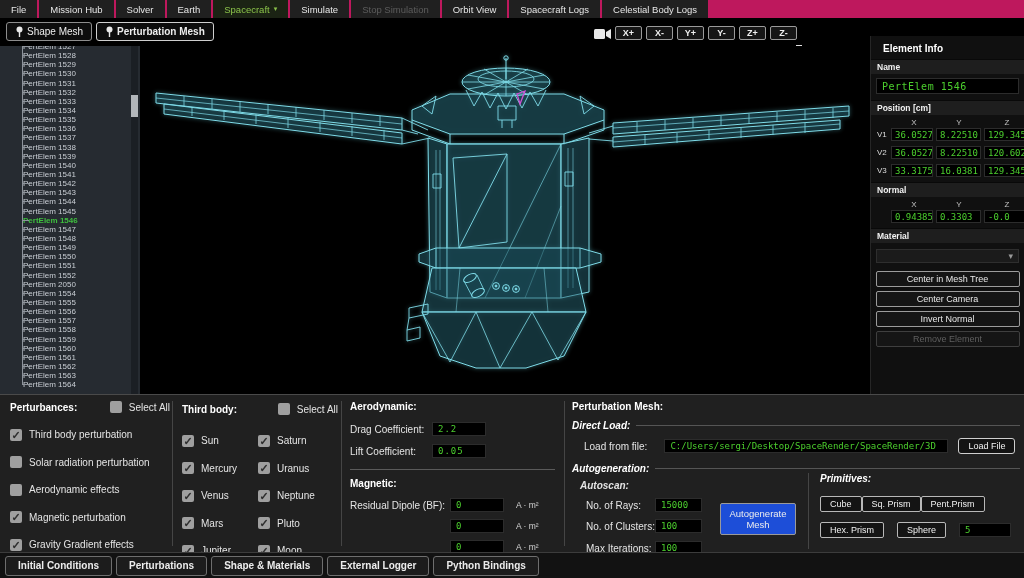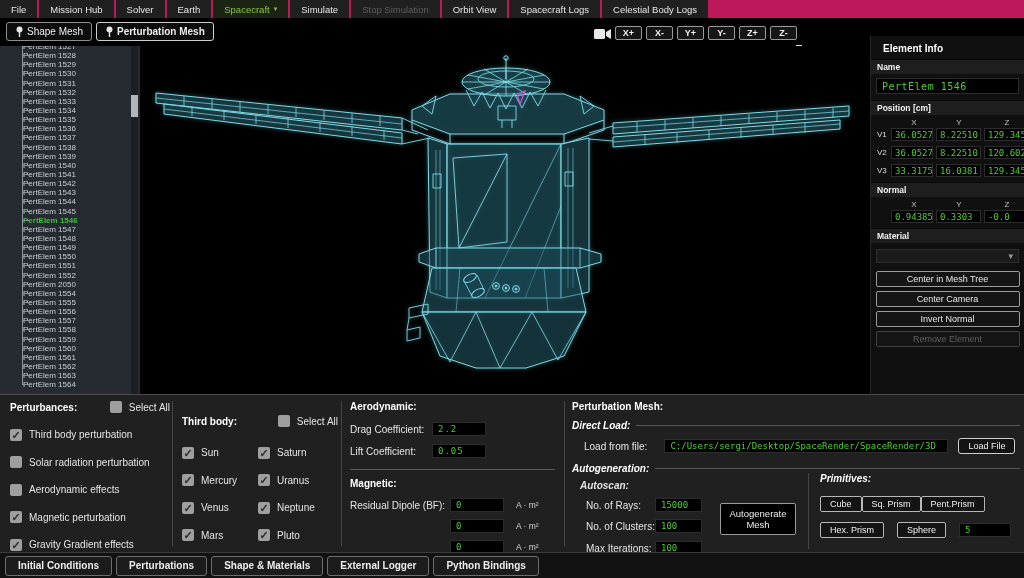--- a/index.html
+++ b/index.html
@@ -62,35 +62,35 @@
   #bottom { position:absolute; left:0; top:394px; width:1024px; height:158px; background:#202020; border-top:1px solid #4a4a4a; }
   .vsep { position:absolute; top:6px; bottom:6px; width:1px; background:#454545; }
   .bp-head { color:#fff; font-size:10px; font-weight:bold; }
   .bp-label { color:#e4e4e4; font-size:10px; }
   .cb { display:inline-block; width:12px; height:12px; background:#9f9f9f; border-radius:2px; vertical-align:middle;
     text-align:center; line-height:12px; font-size:11px; color:#2f2f2f; font-weight:bold; }
   .cb-row { display:flex; align-items:center; gap:7px; }
   #pert-col { position:absolute; left:10px; top:6px; width:160px; }
   #pert-head-row { display:flex; justify-content:space-between; align-items:center; margin-bottom:4px; }
   #pert-list .cb-row { margin-top:15.5px; }
-  #tb-col { position:absolute; left:182px; top:20px; width:156px; }
+  #tb-col { position:absolute; left:182px; top:8px; width:156px; }
   #tb-grid { display:grid; grid-template-columns:76px 80px; }
   #tb-grid .cb-row { margin-top:15.5px; }
   #aero-col { position:absolute; left:350px; top:6px; width:208px; }
   .inline-input { background:#000; border:1px solid #2c2c2c; color:#4ccf2e; font-family:"DejaVu Sans Mono", monospace;
     font-size:9px; height:14px; line-height:13px; padding-left:5px; letter-spacing:1px; overflow:hidden; white-space:nowrap; }
   .hsep { height:1px; background:#5a5a5a; }
   .unit { color:#d6d6d6; font-size:8.5px; }
   #pm-col { position:absolute; left:572px; top:6px; width:448px; }
   .ital { font-style:italic; }
   .rule-row { display:flex; align-items:center; gap:6px; }
   .rule-row .hsep { flex:1; background:#555; }
   #loadfile-btn { border:1px solid #cfcfcf; border-radius:3px; background:#131313; color:#f2f2f2; font-size:9px; height:16px; padding:0 9px; }
   #autogen-btn { position:absolute; left:148px; top:102px; width:76px; height:32px; border:1px solid #9a9a9a; border-radius:2px;
-    background:#000000; color:#ededed; font-size:9.5px; line-height:1.2; }
+    background:#1d4ed8; color:#ededed; font-size:9.5px; line-height:1.2; }
   .prim-btn { border:1px solid #b8b8b8; border-radius:2px; background:#141414; color:#f0f0f0; font-size:9px; height:16px; padding:0 9px; }
   #pm-vsep { position:absolute; left:236px; top:72px; height:76px; width:1px; background:#454545; }
 
   
   #tabbar { position:absolute; left:0; top:552px; width:1024px; height:26px; background:#121212; border-top:1px solid #3c3c3c; display:flex; align-items:center; padding-left:5px; gap:4px; }
   .tab-btn { border:1px solid #6e6e6e; border-radius:3px; background:#1c1c1c; color:#ececec; font-size:10px; font-weight:600; height:20px; padding:0 12px; }
 </style>
 </head>
 <body>
 

